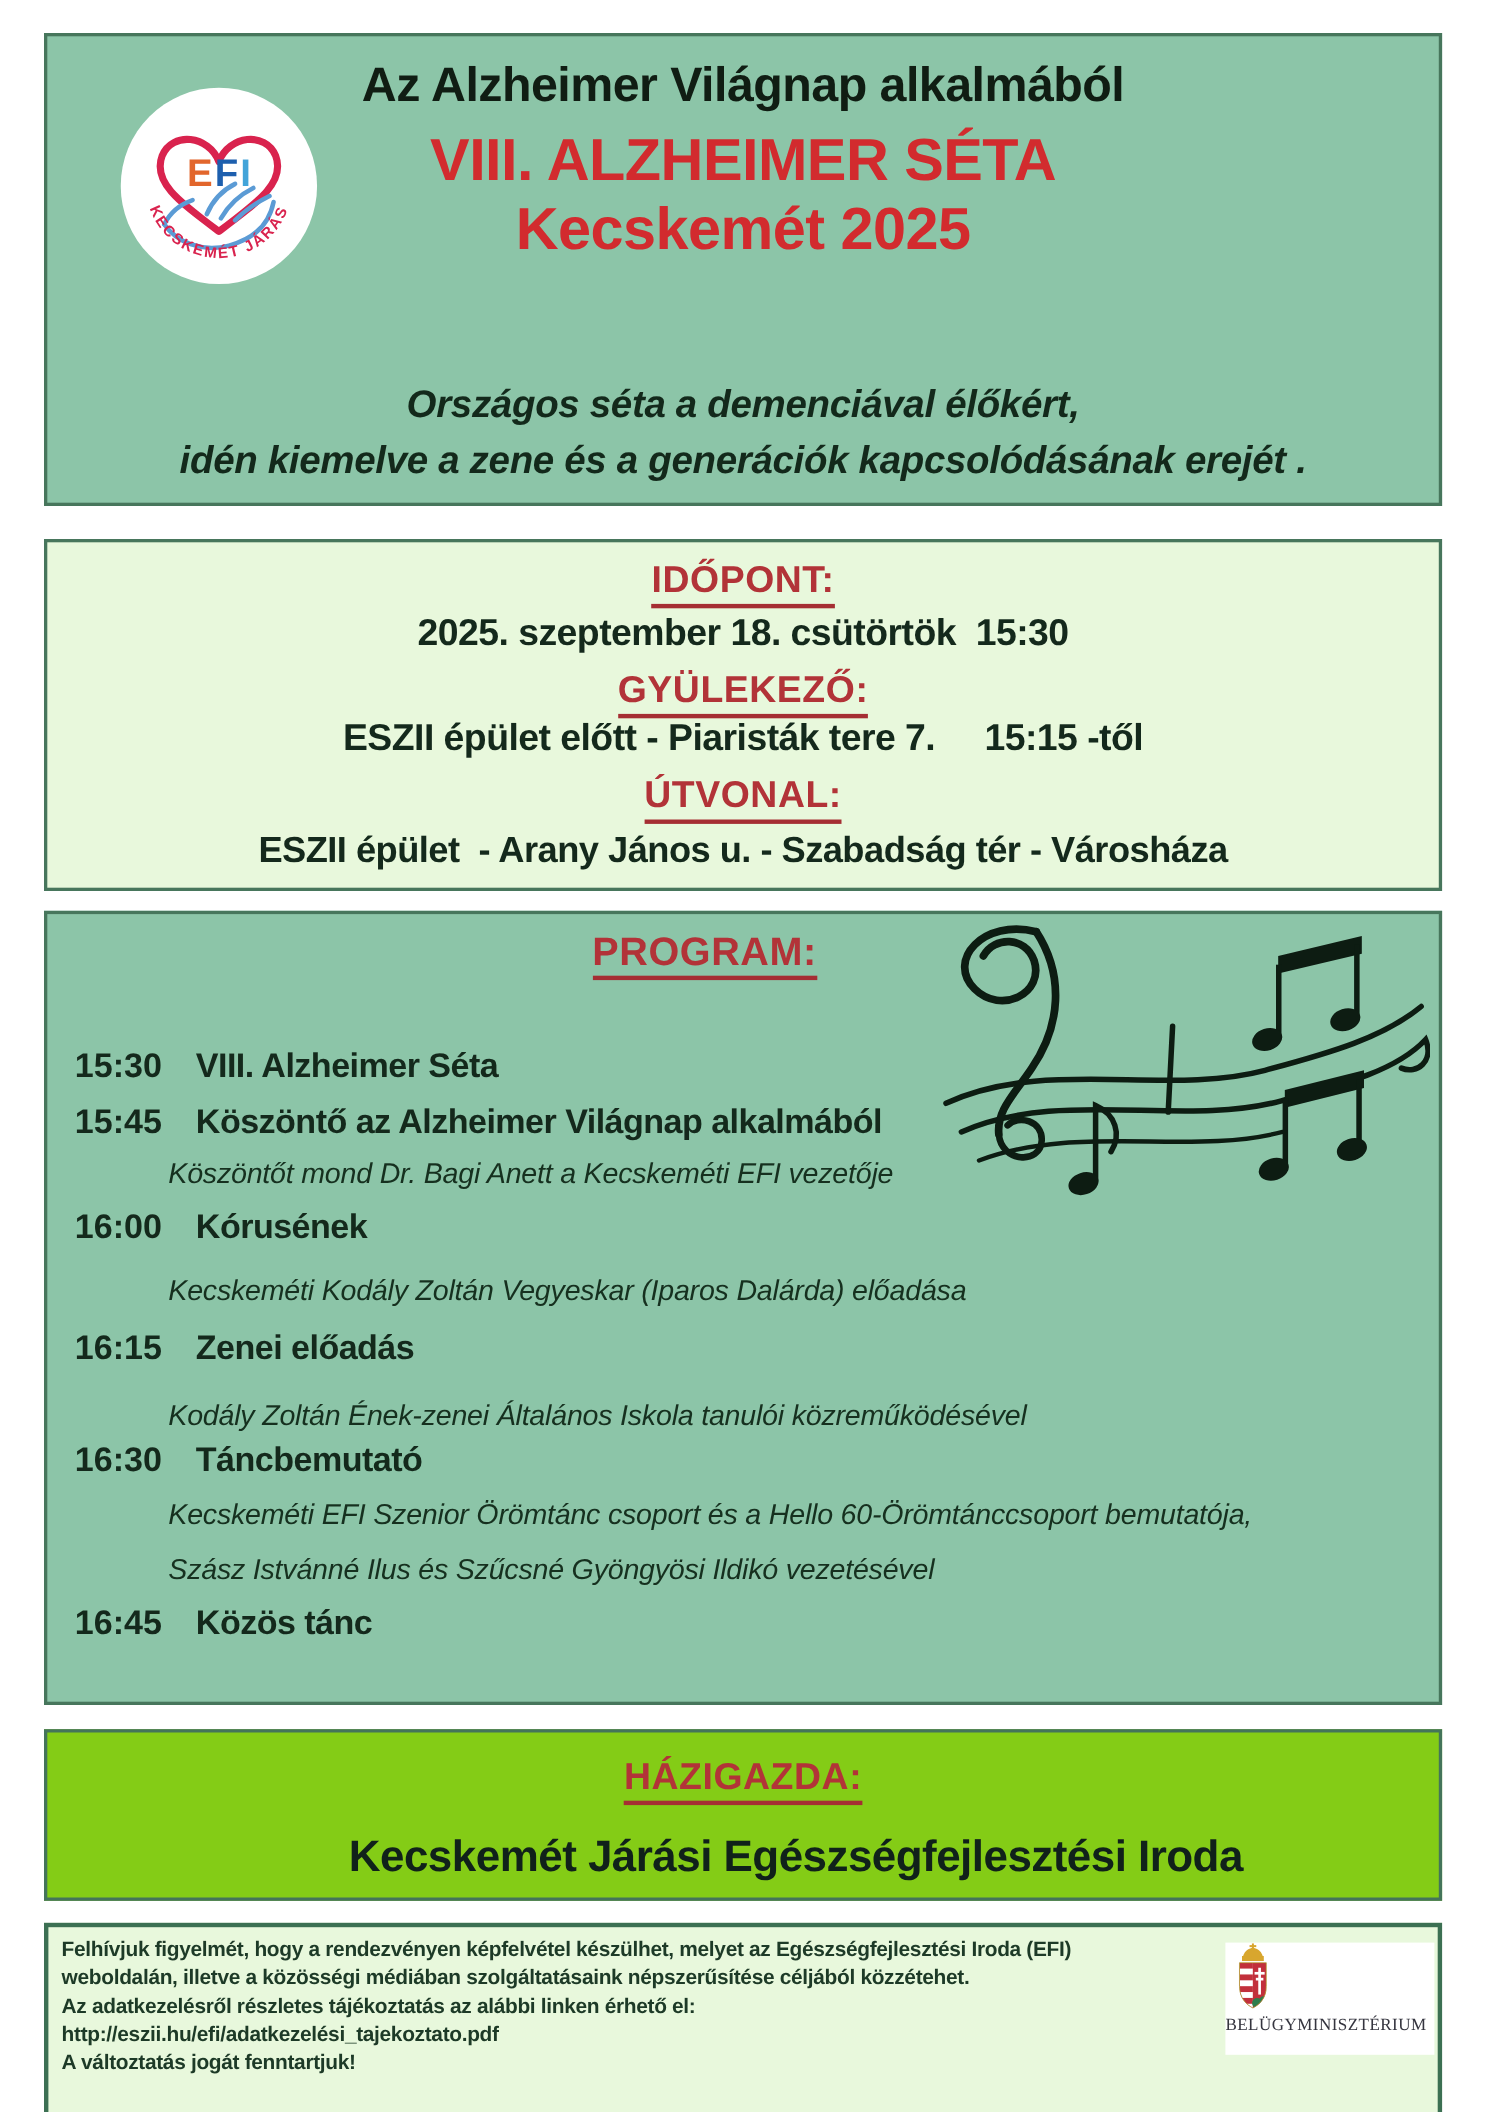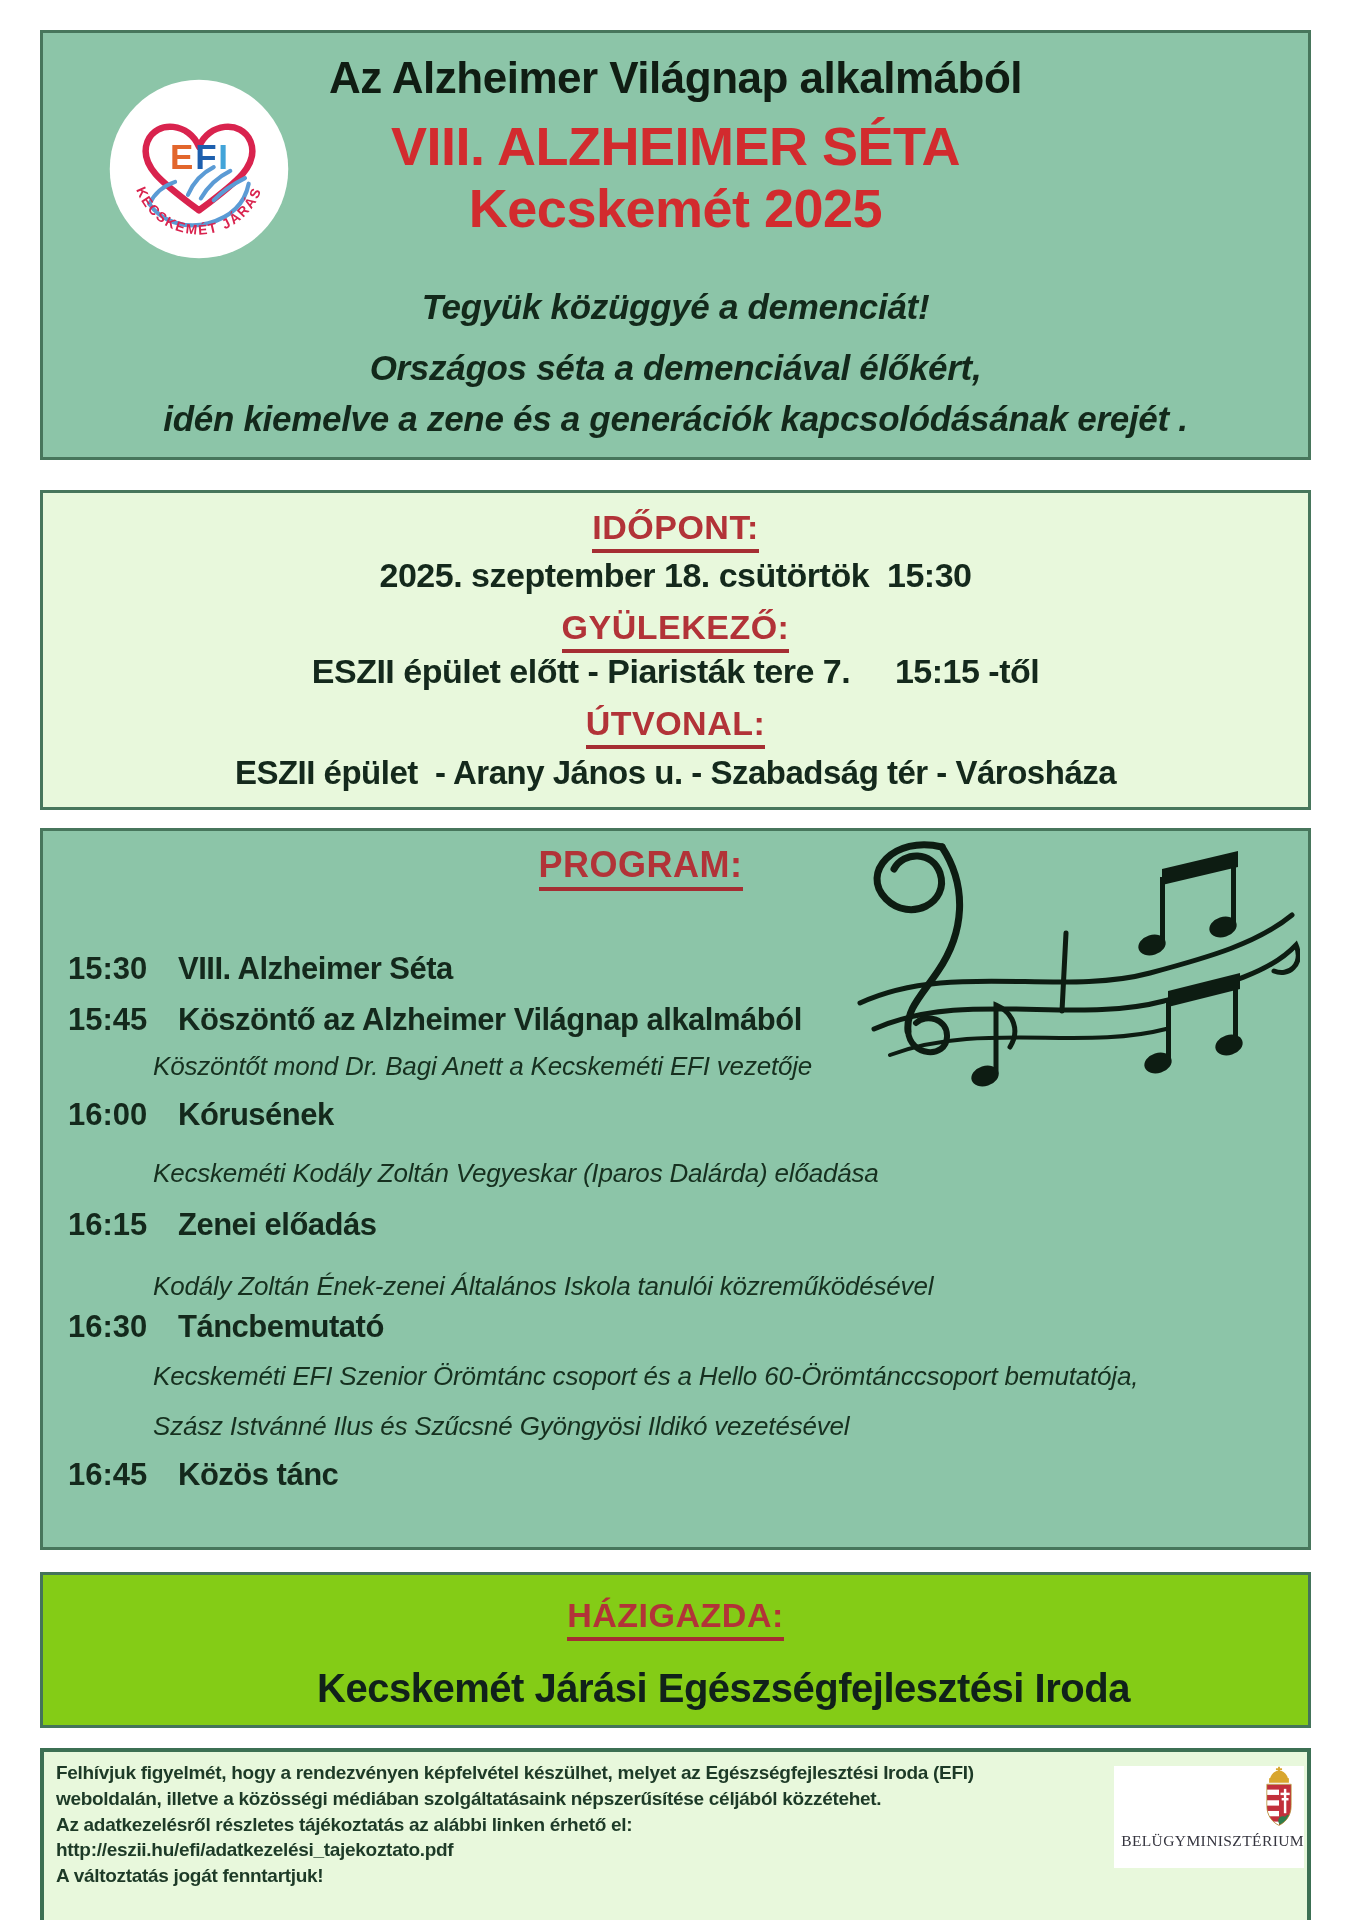--- a/index.html
+++ b/index.html
@@ -40,21 +40,21 @@
   
   .host-value{font-size:40px;font-weight:bold;color:#10211a;letter-spacing:-0.5px;}
 
   
   .footer-text{
     position:absolute;left:12px;top:8px;width:1060px;
     font-size:19px;font-weight:bold;color:#1d3a27;line-height:25.8px;letter-spacing:-0.3px;white-space:pre;
   }
   .ministry-box{
     position:absolute;right:3px;top:14px;width:190px;height:102px;background:#ffffff;
-    display:flex;flex-direction:column;align-items:flex-end;justify-content:flex-start;
+    display:flex;flex-direction:column;align-items:flex-start;justify-content:flex-start;
   }
   .ministry-text{
     font-family:"Liberation Serif","DejaVu Serif",serif;
     font-size:15.5px;color:#35353f;letter-spacing:.4px;margin-top:2px;white-space:nowrap;
   }
   .logo-wrap{position:absolute;left:64px;top:44px;width:184px;height:184px;}
   .music-wrap{position:absolute;right:8px;top:2px;width:470px;height:300px;}
   svg{display:block;}
 </style>
 </head>
@@ -81,21 +81,20 @@
         </defs>
         <text font-size="15" font-weight="bold" fill="#d9234e" letter-spacing="2" font-family="Liberation Sans, DejaVu Sans, sans-serif">
           <textPath href="#ringPath" startOffset="50%" text-anchor="middle">KECSKEMÉT JÁRÁS</textPath>
         </text>
       </svg>
     </div>
 
     <div class="cline super-title" style="top:22px;">Az Alzheimer Világnap alkalmából</div>
     <div class="cline main-title" style="top:85px;">VIII. ALZHEIMER SÉTA</div>
     <div class="cline main-title" style="top:147px;">Kecskemét 2025</div>
-    <div class="cline slogan" style="top:256px;">Tegyük közüggyé a demenciát!</div>
     <div class="cline slogan" style="top:317px;">Országos séta a demenciával élőkért,</div>
     <div class="cline slogan" style="top:368px;">idén kiemelve a zene és a generációk kapcsolódásának erejét .</div>
   </div>
 
   <div class="box box-light" style="top:490px;height:320px;">
     <div class="redhead" style="top:17px;font-size:34px;"><span>IDŐPONT:</span></div>
     <div class="cline dval" style="top:65px;">2025. szeptember 18. csütörtök  15:30</div>
     <div class="redhead" style="top:117px;font-size:34px;"><span>GYÜLEKEZŐ:</span></div>
     <div class="cline dval" style="top:161px;">ESZII épület előtt - Piaristák tere 7.     15:15 -től</div>
     <div class="redhead" style="top:213px;font-size:34px;"><span>ÚTVONAL:</span></div>

